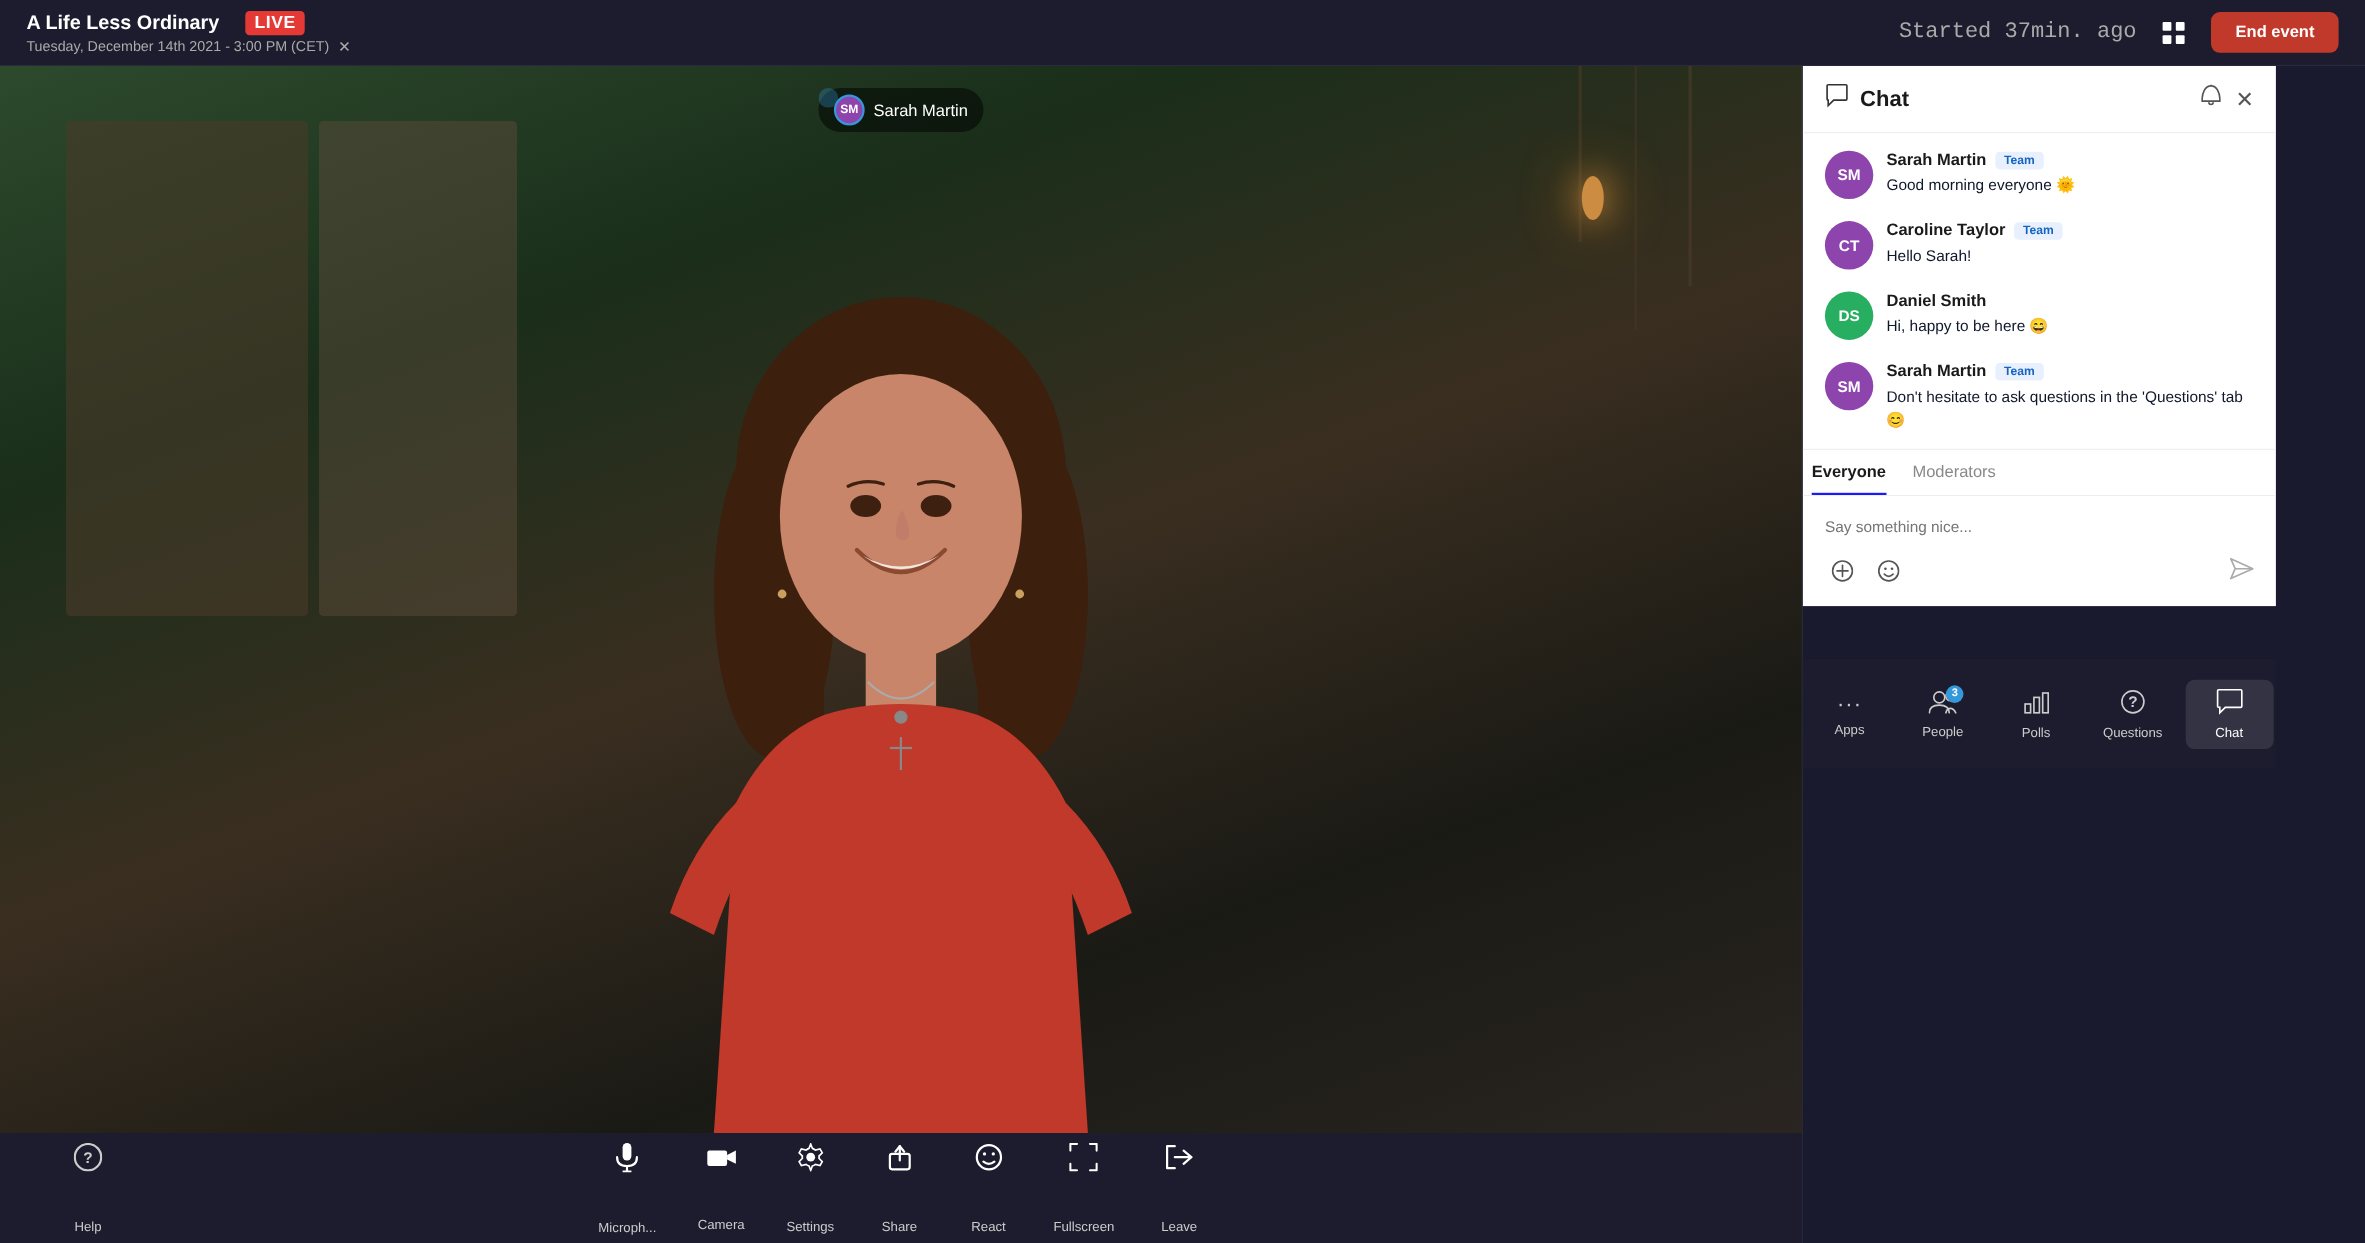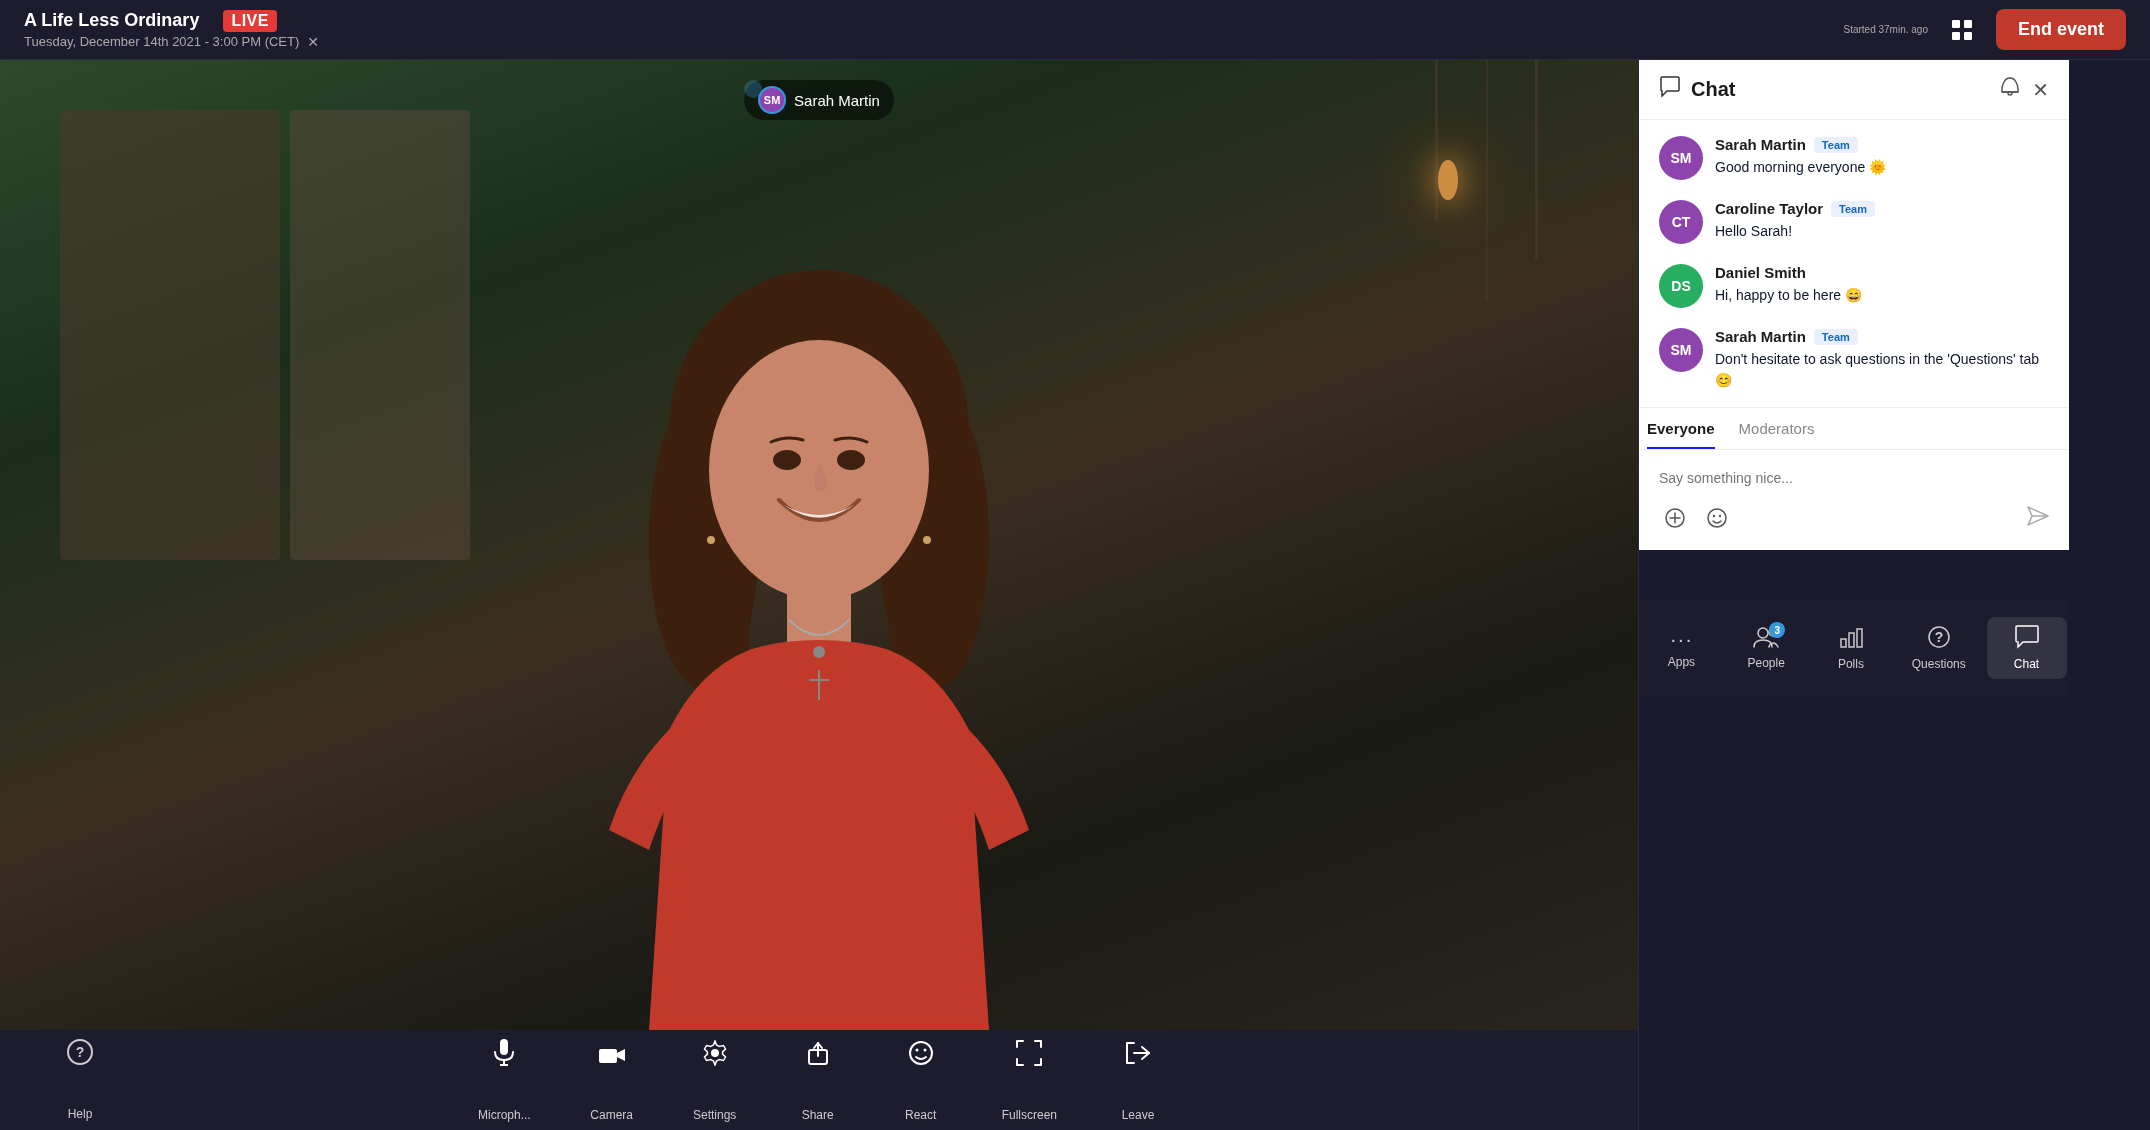--- a/index.html
+++ b/index.html
@@ -60,40 +60,41 @@
       font-size: 14px;
       cursor: pointer;
     }
     .top-right {
       display: flex;
       align-items: center;
       gap: 16px;
     }
     .started-text {
       color: #aaa;
-      font-size: 10px;
+      font-size: 20px;
+      font-family: Liberation Mono, monospace;
     }
     .grid-icon {
       width: 36px;
       height: 36px;
       display: flex;
       align-items: center;
       justify-content: center;
       cursor: pointer;
     }
     .grid-icon svg {
       fill: #fff;
     }
     .end-event-btn {
       background: #c0392b;
       color: #fff;
       border: none;
       padding: 10px 22px;
       border-radius: 8px;
-      font-size: 18px;
+      font-size: 15px;
       font-weight: 600;
       cursor: pointer;
     }
 
     
     .video-area {
       flex: 1;
       position: relative;
       background: #2a2a2a;
       overflow: hidden;
@@ -137,22 +138,22 @@
       justify-content: space-between;
       padding: 0 40px;
       flex-shrink: 0;
     }
     .toolbar-left {
       display: flex;
       align-items: center;
     }
     .toolbar-center {
       display: flex;
-      align-items: flex-end;
-      gap: 23px;
+      align-items: center;
+      gap: 1px;
     }
     .tool-item {
       display: flex;
       flex-direction: column;
       align-items: center;
       gap: 4px;
       padding: 8px 18px;
       cursor: pointer;
       border-radius: 8px;
       min-width: 80px;

